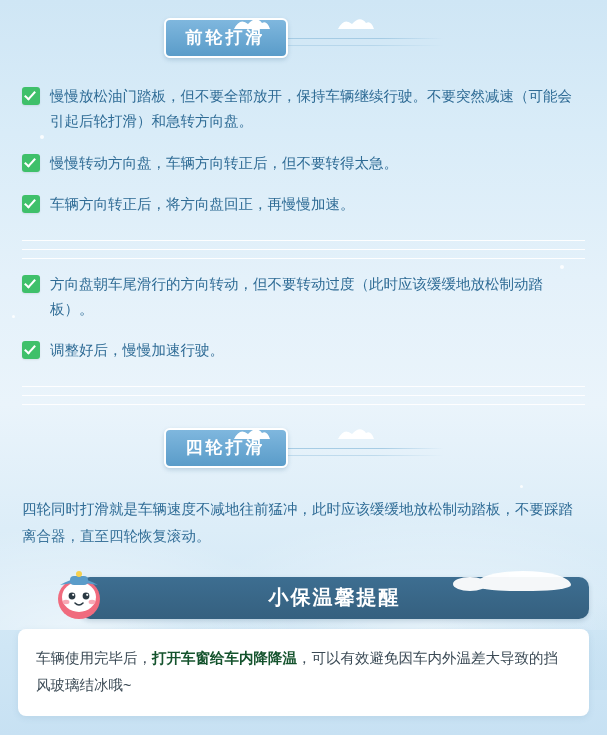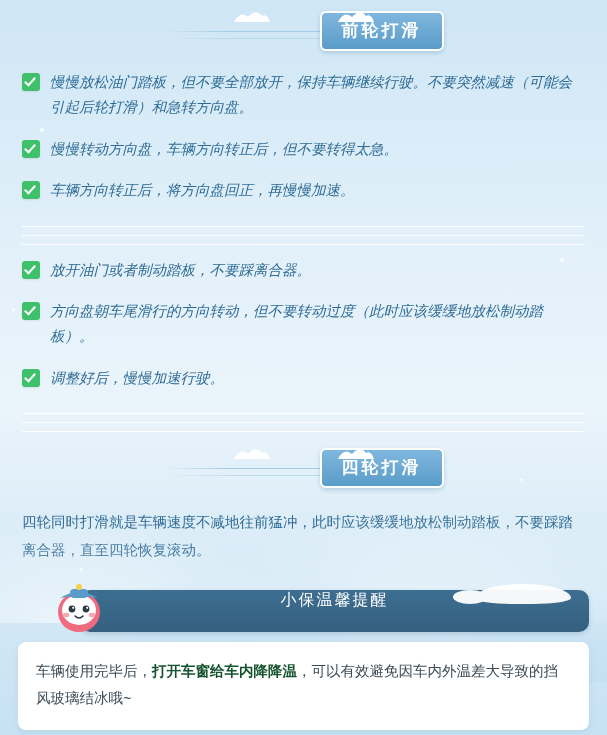--- a/index.html
+++ b/index.html
@@ -49,26 +49,26 @@
   .page {
     position: relative;
     width: 607px;
     height: 735px;
     box-sizing: border-box;
   }
 
   
   .banner {
     position: relative;
-    margin: 8px auto;
+    margin: 15px auto;
     width: 280px;
     height: 46px;
     display: flex;
     align-items: center;
-    justify-content: flex-end;
+    justify-content: flex-start;
   }
   .banner .ribbon-line {
     position: absolute;
     left: 0; right: 0;
     top: 50%;
     height: 1px;
     background: linear-gradient(90deg, rgba(160,200,226,0) 0%, rgba(160,200,226,0.9) 22%, rgba(160,200,226,0.9) 78%, rgba(160,200,226,0) 100%);
   }
   .banner .ribbon-line.second {
     top: calc(50% + 7px);
@@ -126,21 +126,20 @@
     height: 9px;
     border: solid #ffffff;
     border-width: 0 2px 2px 0;
     transform: rotate(42deg);
   }
   .item-text {
     font-size: 14.5px;
     line-height: 1.75;
     color: #2e6b95;
     flex: 1 1 auto;
-    font-style: italic;
   }
 
   
   .rules {
     margin: 4px 22px 0 22px;
     height: 30px;
     background:
       linear-gradient(to bottom,
         rgba(255,255,255,0) 0px, rgba(255,255,255,0) 6px,
         rgba(255,255,255,0.95) 6px, rgba(255,255,255,0.95) 7px,
@@ -163,24 +162,25 @@
     position: relative;
     margin: 26px 18px 0 18px;
   }
   .tip-header {
     position: relative;
     margin-left: 62px;
     background: linear-gradient(180deg, #3d6e91 0%, #35607f 100%);
     border-radius: 10px;
     height: 42px;
     display: flex;
+    align-items: center;
     justify-content: center;
     color: #ffffff;
-    font-size: 16px;
-    font-weight: normal;
+    font-size: 20px;
+    font-weight: bold;
     letter-spacing: 2px;
     box-shadow: 0 2px 5px rgba(40,80,110,0.2);
   }
   .tip-snow {
     position: absolute;
     right: 18px;
     top: -6px;
     width: 96px;
     height: 20px;
     background: #ffffff;
@@ -256,24 +256,20 @@
     </div>
     <div class="item">
       <span class="checkbox"></span>
       <span class="item-text">车辆方向转正后，将方向盘回正，再慢慢加速。</span>
     </div>
   </div>
   <div class="rules"></div>
 
 
   <div class="list">
-    <div class="item">
-      <span class="checkbox"></span>
-      <span class="item-text">放开油门或者制动踏板，不要踩离合器。</span>
-    </div>
     <div class="item">
       <span class="checkbox"></span>
       <span class="item-text">方向盘朝车尾滑行的方向转动，但不要转动过度（此时应该缓缓地放松制动踏板）。</span>
     </div>
     <div class="item">
       <span class="checkbox"></span>
       <span class="item-text">调整好后，慢慢加速行驶。</span>
     </div>
   </div>
   <div class="rules"></div>

